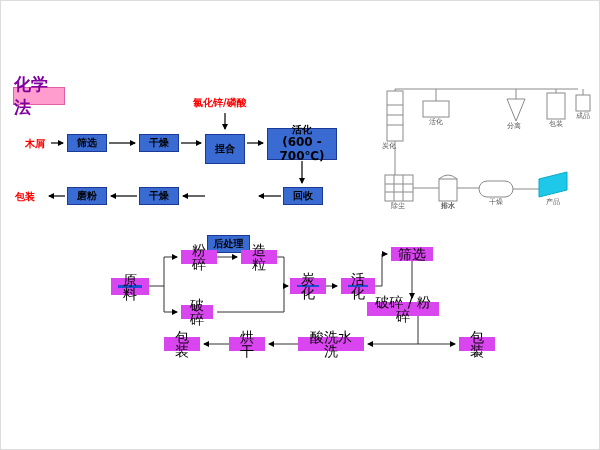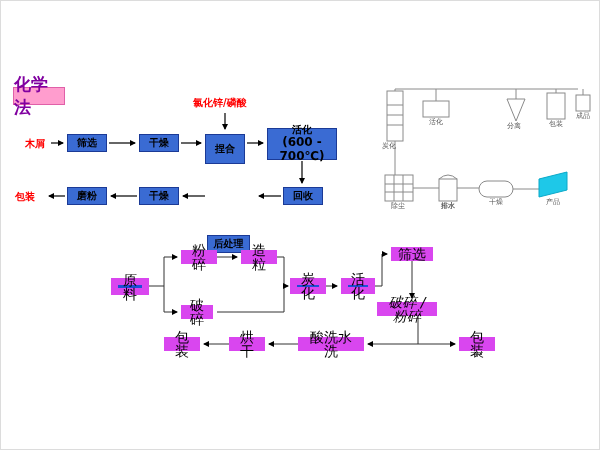--- a/index.html
+++ b/index.html
@@ -142,21 +142,21 @@
   </div>
   <div class="pbox" style="left:289px; top:277px; width:36px; height:16px;">
     <span>炭化</span>
   </div>
   <div class="pbox" style="left:340px; top:277px; width:34px; height:16px;">
     <span>活化</span>
   </div>
   <div class="pbox" style="left:390px; top:246px; width:42px; height:14px;">
     <span>筛选</span>
   </div>
-  <div class="pbox" style="left:376px; top:301px; width:60px; height:14px;font-style:italic;">
+  <div class="pbox" style="left:366px; top:301px; width:72px; height:14px;">
     <span>破碎 / 粉碎</span>
   </div>
   <div class="pbox" style="left:297px; top:336px; width:66px; height:14px;">
     <span>酸洗水洗</span>
   </div>
   <div class="pbox" style="left:228px; top:336px; width:36px; height:14px;">
     <span>烘干</span>
   </div>
   <div class="pbox" style="left:163px; top:336px; width:36px; height:14px;">
     <span>包装</span>

